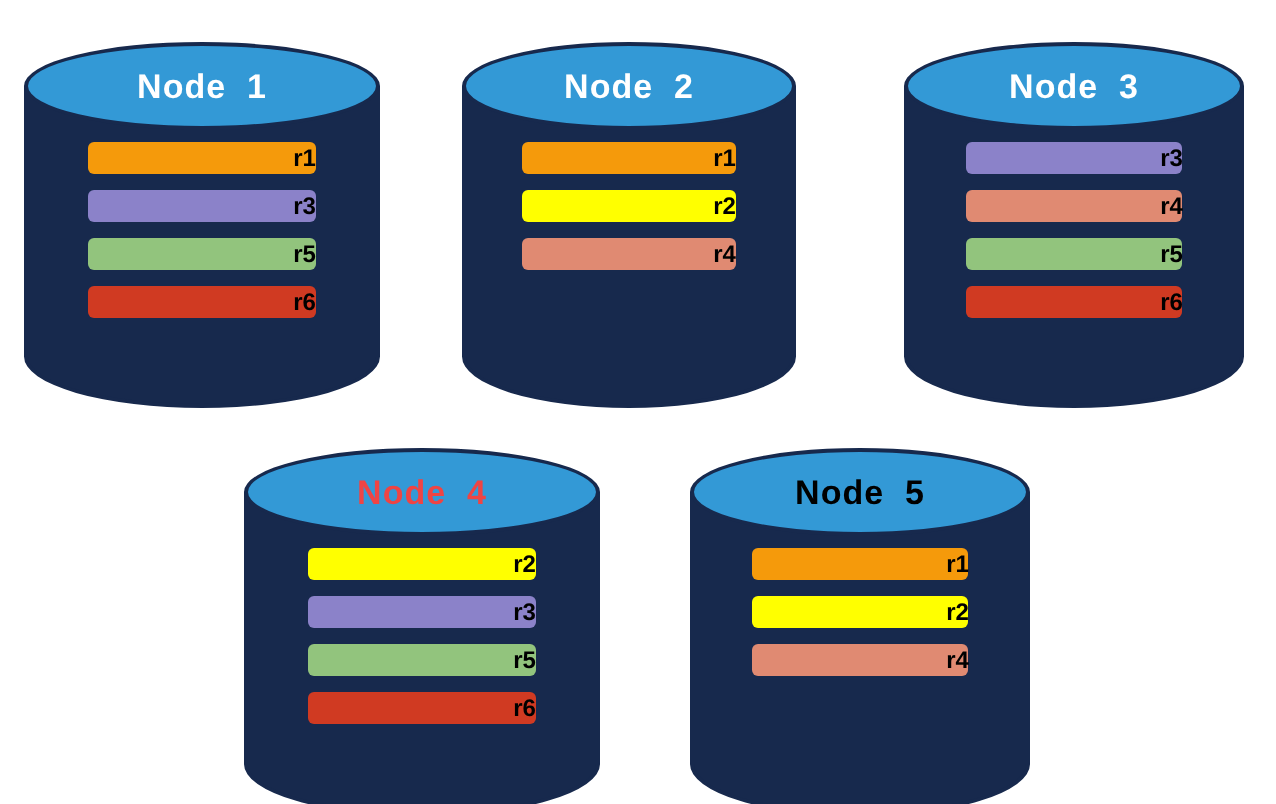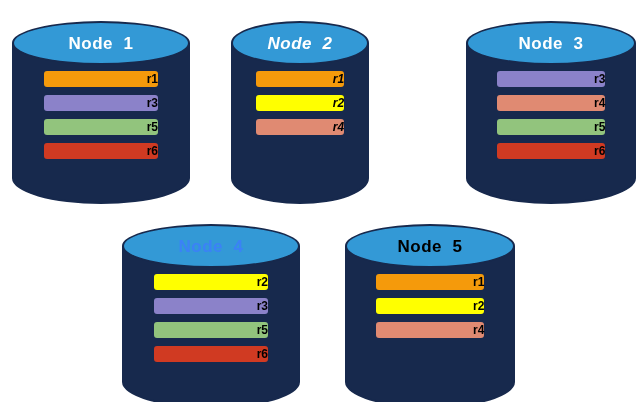--- a/index.html
+++ b/index.html
@@ -97,45 +97,45 @@
       <div class="cyl-body" style="background: rgb(23, 41, 77); border-color: rgb(23, 41, 77);"></div>
       <div class="cyl-top" style="background: rgb(51, 153, 214); border-color: rgb(23, 41, 77);"></div>
       <div class="cyl-title" style="color: rgb(255, 255, 255);">Node  1</div>
       <div class="records">
         <div class="record" style="background: rgb(245, 154, 11); color: rgb(0, 0, 0);">r1</div>
         <div class="record" style="background: rgb(139, 130, 201); color: rgb(0, 0, 0);">r3</div>
         <div class="record" style="background: rgb(146, 196, 125); color: rgb(0, 0, 0);">r5</div>
         <div class="record" style="background: rgb(208, 58, 34); color: rgb(0, 0, 0);">r6</div>
       </div>
     </div>
-    <div class="node" style="left: 231px; top: 5px; width: 138px; height: 183px; font-style: italic;">
+    <div class="node" style="left: 231px; top: 5px; width: 167px; height: 183px;">
       <div class="cyl-body" style="background: rgb(23, 41, 77); border-color: rgb(23, 41, 77);"></div>
       <div class="cyl-top" style="background: rgb(51, 153, 214); border-color: rgb(23, 41, 77);"></div>
       <div class="cyl-title" style="color: rgb(255, 255, 255);">Node  2</div>
       <div class="records">
         <div class="record" style="background: rgb(245, 154, 11); color: rgb(0, 0, 0);">r1</div>
         <div class="record" style="background: rgb(255, 255, 0); color: rgb(0, 0, 0);">r2</div>
         <div class="record" style="background: rgb(224, 138, 114); color: rgb(0, 0, 0);">r4</div>
       </div>
     </div>
-    <div class="node" style="left: 452px; top: 5px; width: 170px; height: 183px; margin-left: 14px;">
+    <div class="node" style="left: 452px; top: 5px; width: 170px; height: 183px;">
       <div class="cyl-body" style="background: rgb(23, 41, 77); border-color: rgb(23, 41, 77);"></div>
       <div class="cyl-top" style="background: rgb(51, 153, 214); border-color: rgb(23, 41, 77);"></div>
       <div class="cyl-title" style="color: rgb(255, 255, 255);">Node  3</div>
       <div class="records">
         <div class="record" style="background: rgb(139, 130, 201); color: rgb(0, 0, 0);">r3</div>
         <div class="record" style="background: rgb(224, 138, 114); color: rgb(0, 0, 0);">r4</div>
         <div class="record" style="background: rgb(146, 196, 125); color: rgb(0, 0, 0);">r5</div>
         <div class="record" style="background: rgb(208, 58, 34); color: rgb(0, 0, 0);">r6</div>
       </div>
     </div>
     <div class="node" style="left: 122px; top: 208px; width: 178px; height: 184px;">
       <div class="cyl-body" style="background: rgb(23, 41, 77); border-color: rgb(23, 41, 77);"></div>
       <div class="cyl-top" style="background: rgb(51, 153, 214); border-color: rgb(23, 41, 77);"></div>
-      <div class="cyl-title" style="color: #3b82f6;">Node  4</div>
+      <div class="cyl-title" style="color: #ef4444;">Node  4</div>
       <div class="records">
         <div class="record" style="background: rgb(255, 255, 0); color: rgb(0, 0, 0);">r2</div>
         <div class="record" style="background: rgb(139, 130, 201); color: rgb(0, 0, 0);">r3</div>
         <div class="record" style="background: rgb(146, 196, 125); color: rgb(0, 0, 0);">r5</div>
         <div class="record" style="background: rgb(208, 58, 34); color: rgb(0, 0, 0);">r6</div>
       </div>
     </div>
     <div class="node" style="left: 345px; top: 208px; width: 170px; height: 184px;">
       <div class="cyl-body" style="background: rgb(23, 41, 77); border-color: rgb(23, 41, 77);"></div>
       <div class="cyl-top" style="background: rgb(51, 153, 214); border-color: rgb(23, 41, 77);"></div>

